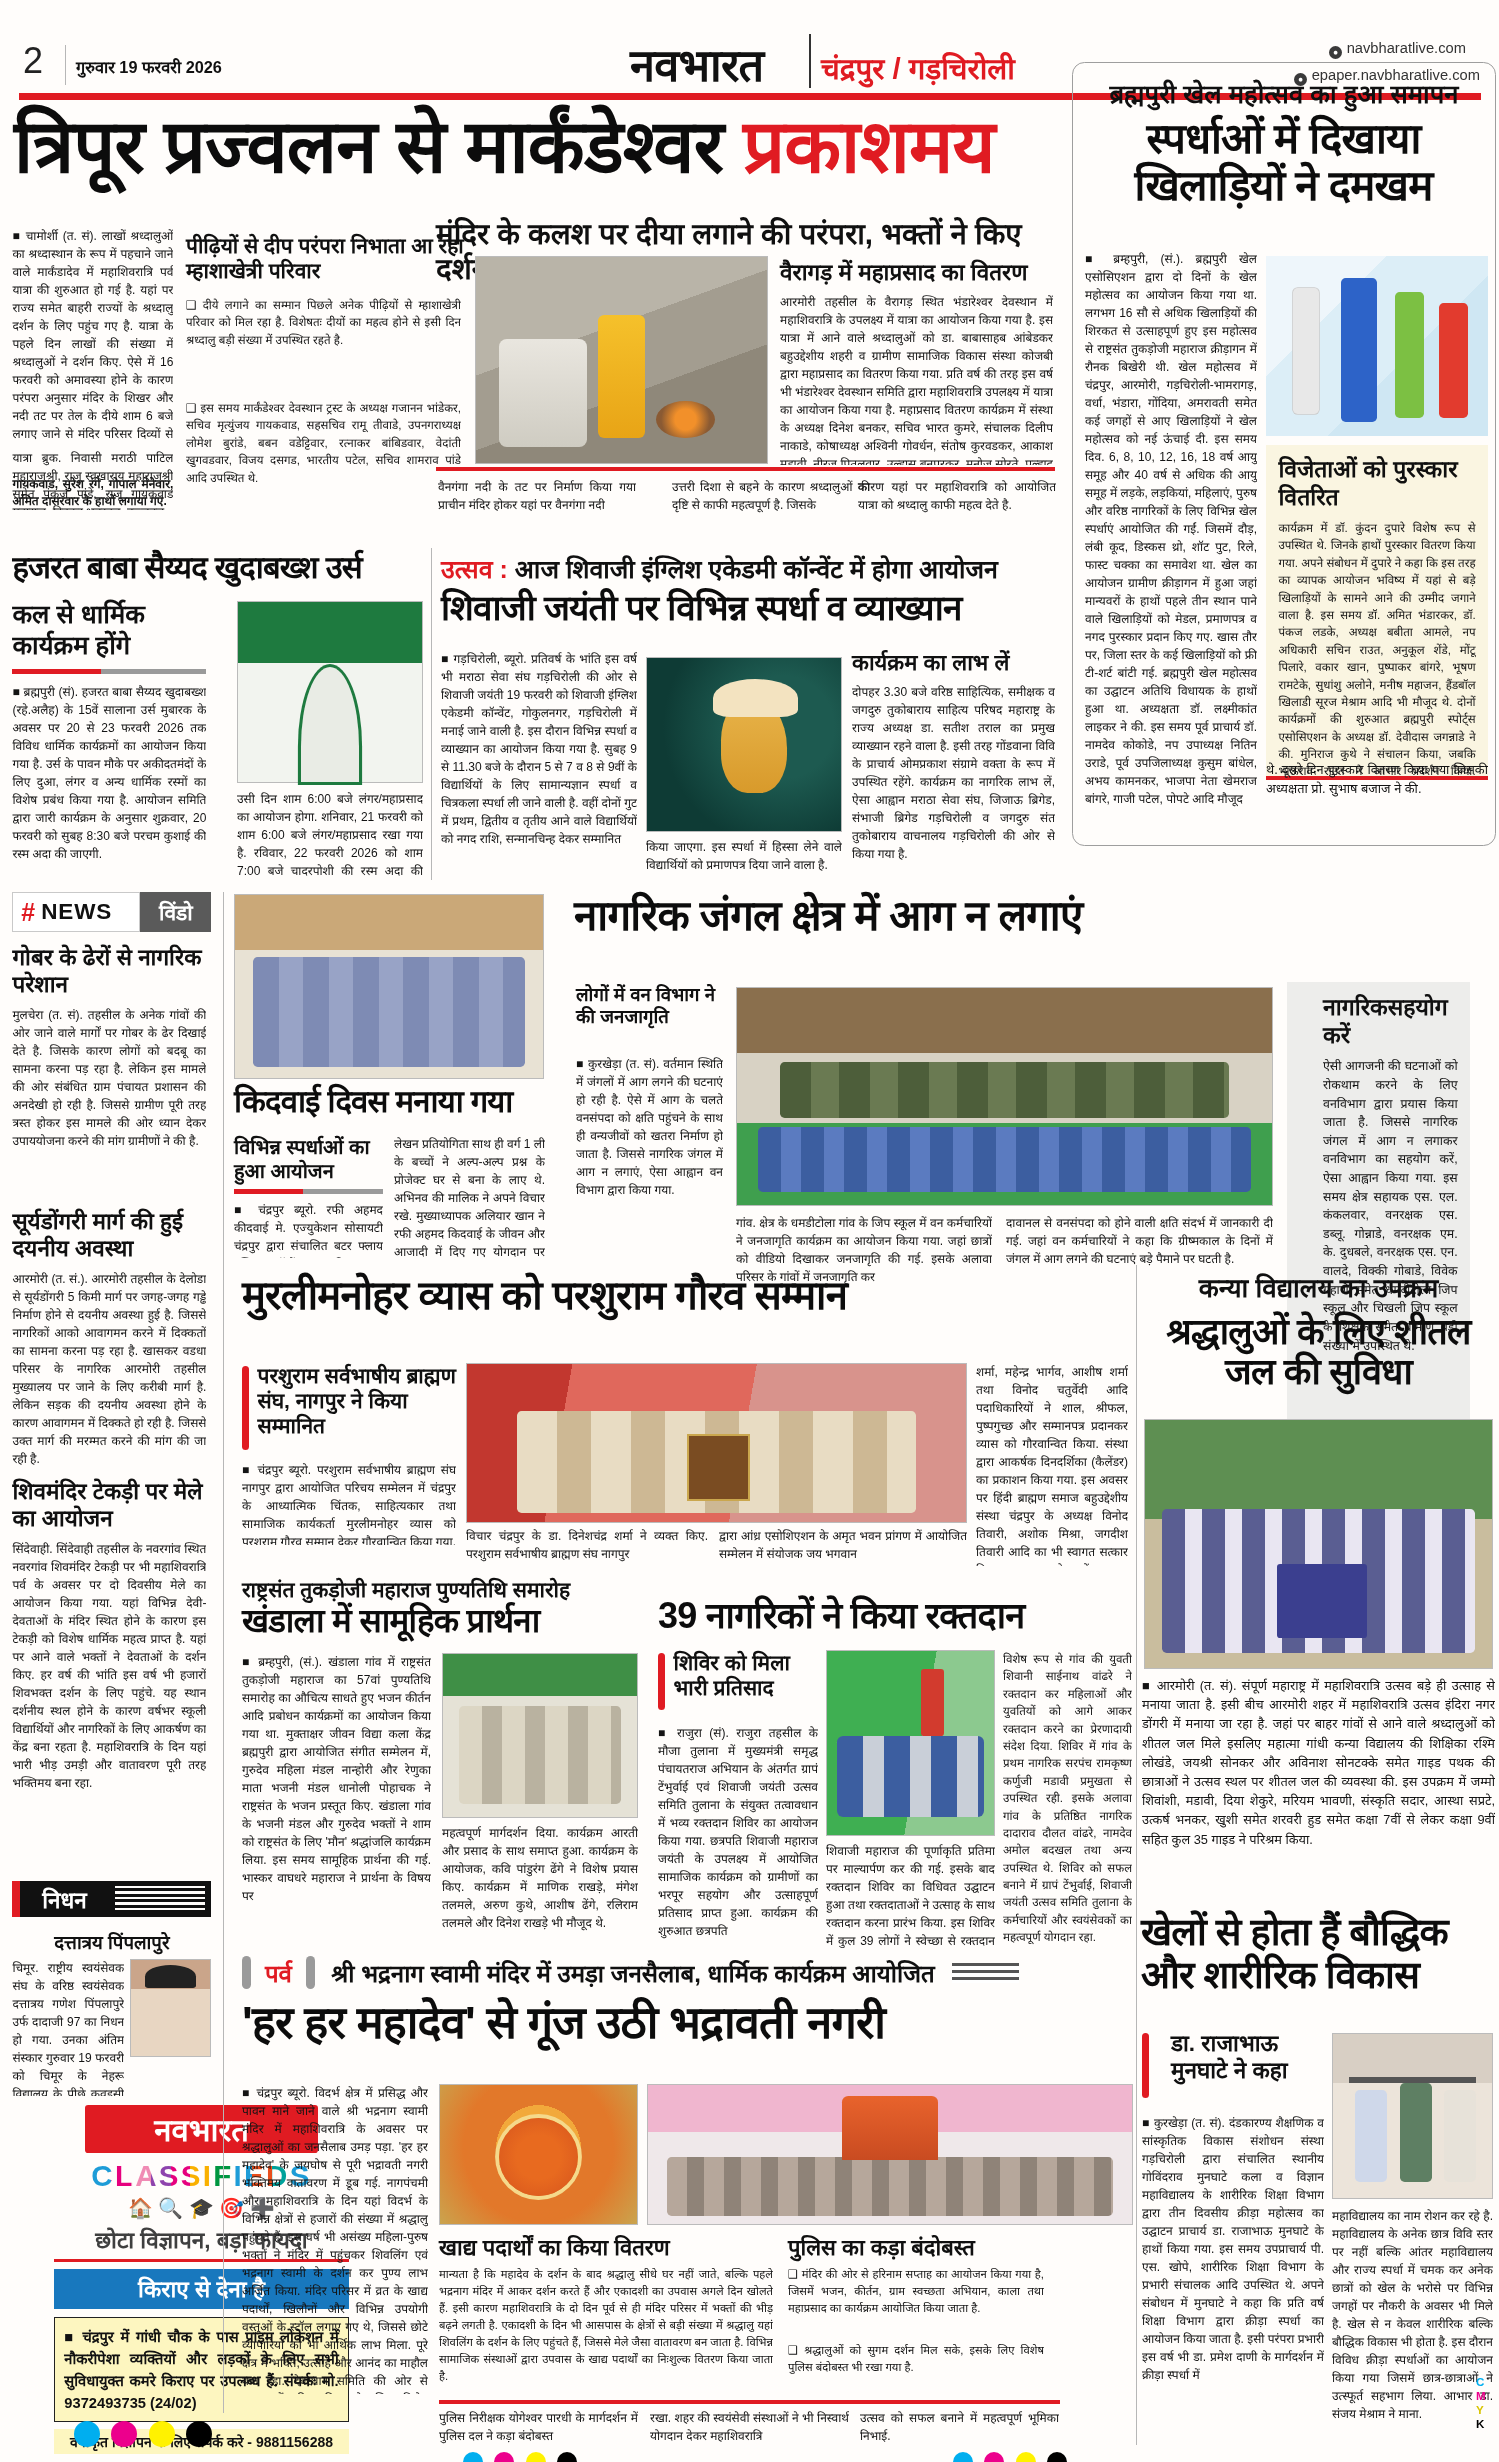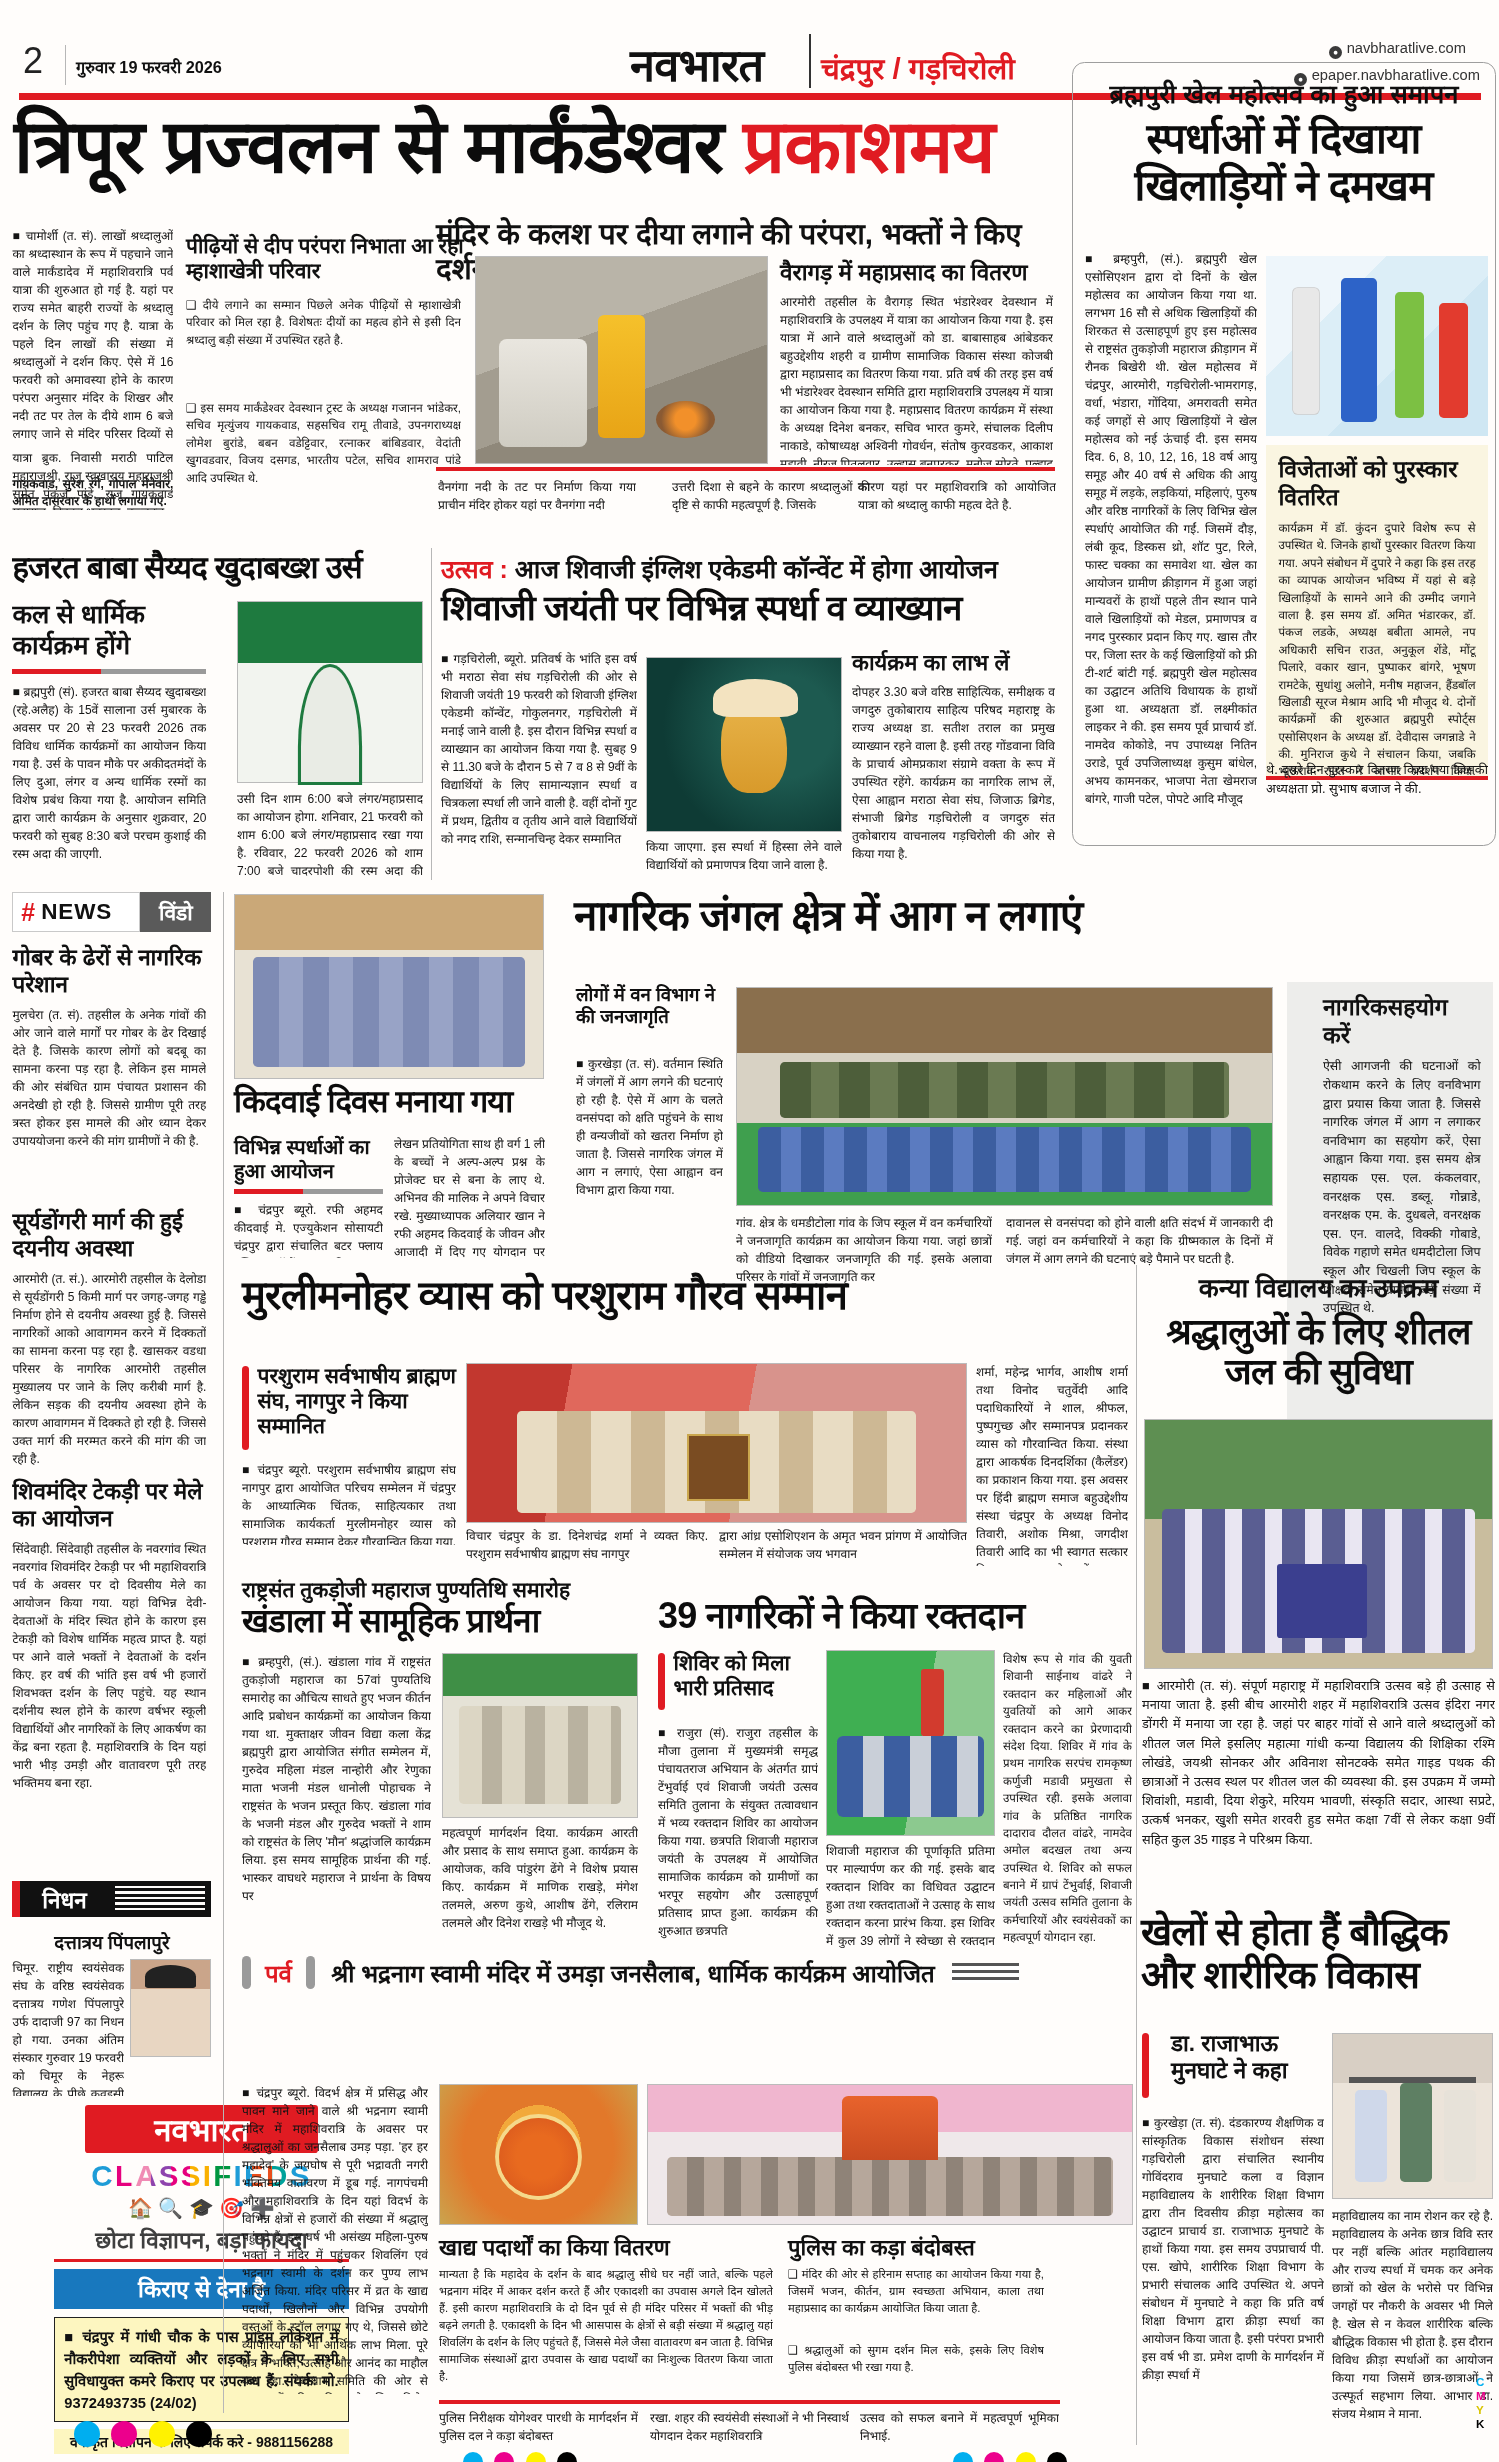--- a/index.html
+++ b/index.html
@@ -205,21 +205,21 @@
   <div class="abs body-text" style="left:576px;top:1055px;width:147px;height:203px;">■ कुरखेड़ा (त. सं). वर्तमान स्थिति में जंगलों में आग लगने की घटनाएं हो रही है. ऐसे में आग के चलते वनसंपदा को क्षति पहुंचने के साथ ही वन्यजीवों को खतरा निर्माण हो जाता है. जिससे नागरिक जंगल में आग न लगाएं, ऐसा आह्वान वन विभाग द्वारा किया गया.</div>
 
   <div class="abs photo" style="left:736px;top:987px;width:537px;height:219px;background:
     linear-gradient(#8a6f4d 0 30%,#d8d2c4 30% 62%,#3f9f4e 62% 100%);">
     <div style="position:absolute;left:8%;top:34%;width:84%;height:26%;background:repeating-linear-gradient(to right,#4d5e3a 0 31px,#6a7a52 31px 59px);border-radius:4.7px;"></div>
     <div style="position:absolute;left:4%;top:64%;width:92%;height:30%;background:repeating-linear-gradient(to right,#3c5ea0 0 23px,#5b7bc0 23px 43px);border-radius:4.7px;"></div>
   </div>
   <div class="abs body-text" style="left:736px;top:1214px;width:256px;height:92px;">गांव. क्षेत्र के धमडीटोला गांव के जिप स्कूल में वन कर्मचारियों ने जनजागृति कार्यक्रम का आयोजन किया गया. जहां छात्रों को वीडियो दिखाकर जनजागृति की गई. इसके अलावा परिसर के गांवों में जनजागृति कर</div>
   <div class="abs body-text" style="left:1006px;top:1214px;width:267px;height:92px;">दावानल से वनसंपदा को होने वाली क्षति संदर्भ में जानकारी दी गई. जहां वन कर्मचारियों ने कहा कि ग्रीष्मकाल के दिनों में जंगल में आग लगने की घटनाएं बड़े पैमाने पर घटती है.</div>
 
-  <div class="abs graybox" style="left:1287px;top:982px;width:206px;height:476px;padding-left:36px;">
+  <div class="abs graybox" style="left:1287px;top:982px;width:183px;height:476px;padding-left:36px;">
     <div class="subhead" style="font-size:23px;">नागरिकसहयोग करें</div>
     <div class="body-text" style="margin-top:7.8px;height:411px;font-size:12.4px;">ऐसी आगजनी की घटनाओं को रोकथाम करने के लिए वनविभाग द्वारा प्रयास किया जाता है. जिससे नागरिक जंगल में आग न लगाकर वनविभाग का सहयोग करें, ऐसा आह्वान किया गया. इस समय क्षेत्र सहायक एस. एल. कंकलवार, वनरक्षक एस. डब्लू. गोन्नाडे, वनरक्षक एम. के. दुधबले, वनरक्षक एस. एन. वालदे, विक्की गोबाडे, विवेक गहाणे समेत धमदीटोला जिप स्कूल और चिखली जिप स्कूल के शिक्षक समेत ग्रामीण बड़ी संख्या में उपस्थित थे.</div>
   </div>
 
   <div class="abs hl" style="left:242px;top:1273px;width:885px;font-size:40px;">मुरलीमनोहर व्यास को परशुराम गौरव सम्मान</div>
 
   <div class="abs" style="left:242px;top:1363px;width:214px;height:93px;">
     <div class="accentbar" style="height:84px;"></div>
     <div class="subhead" style="margin-left:15.5px;font-size:21px;">परशुराम सर्वभाषीय ब्राह्मण संघ, नागपुर ने किया सम्मानित</div>
   </div>
@@ -259,20 +259,21 @@
   <div class="abs body-text" style="left:826px;top:1842px;width:169px;height:106px;">शिवाजी महाराज की पूर्णाकृति प्रतिमा पर माल्यार्पण कर की गई. इसके बाद रक्तदान शिविर का विधिवत उद्घाटन हुआ तथा रक्तदाताओं ने उत्साह के साथ रक्तदान करना प्रारंभ किया. इस शिविर में कुल 39 लोगों ने स्वेच्छा से रक्तदान कर मानवता की सेवा का उत्कृष्ट उदाहरण प्रस्तुत किया.</div>
   <div class="abs body-text" style="left:1003px;top:1650px;width:129px;height:298px;font-size:11.6px;">विशेष रूप से गांव की युवती शिवानी साईनाथ वांढरे ने रक्तदान कर महिलाओं और युवतियों को आगे आकर रक्तदान करने का प्रेरणादायी संदेश दिया. शिविर में गांव के प्रथम नागरिक सरपंच रामकृष्ण कर्णुजी मडावी प्रमुखता से उपस्थित रही. इसके अलावा गांव के प्रतिष्ठित नागरिक दादाराव दौलत वांढरे, नामदेव अमोल बदखल तथा अन्य उपस्थित थे. शिविर को सफल बनाने में ग्रापं टेंभुर्वाई, शिवाजी जयंती उत्सव समिति तुलाना के कर्मचारियों और स्वयंसेवकों का महत्वपूर्ण योगदान रहा.</div>
 
   <div class="abs" style="left:242px;top:1956px;width:891px;height:37px;">
     <span class="pill"></span>
     <span class="red" style="font-weight:800;font-size:24px;margin:0 11px;vertical-align:middle;">पर्व</span>
     <span class="pill"></span>
     <span class="kicker" style="font-size:24px;margin-left:13px;vertical-align:middle;">श्री भद्रनाग स्वामी मंदिर में उमड़ा जनसैलाब, धार्मिक कार्यक्रम आयोजित</span>
     <span style="display:inline-block;width:67px;height:20px;margin-left:14px;vertical-align:middle;background:repeating-linear-gradient(to bottom,#555 0 3.1px,#fff 3.1px 7px);"></span>
   </div>
+  <div class="abs hl" style="left:242px;top:1998px;width:892px;font-size:45px;">'हर हर महादेव' से गूंज उठी भद्रावती नगरी</div>
 
   <div class="abs body-text" style="left:242px;top:2084px;width:186px;height:310px;">■ चंद्रपुर ब्यूरो. विदर्भ क्षेत्र में प्रसिद्ध और पावन माने जाने वाले श्री भद्रनाग स्वामी मंदिर में महाशिवरात्रि के अवसर पर श्रद्धालुओं का जनसैलाब उमड़ पड़ा. 'हर हर महादेव' के जयघोष से पूरी भद्रावती नगरी भक्तिमय वातावरण में डूब गई. नागपंचमी और महाशिवरात्रि के दिन यहां विदर्भ के विभिन्न क्षेत्रों से हजारों की संख्या में श्रद्धालु पहुंचते हैं. इस वर्ष भी असंख्य महिला-पुरुष भक्तों ने मंदिर में पहुंचकर शिवलिंग एवं भद्रनाग स्वामी के दर्शन कर पुण्य लाभ अर्जित किया. मंदिर परिसर में व्रत के खाद्य पदार्थों, खिलौनों और विभिन्न उपयोगी वस्तुओं के स्टॉल लगाए गए थे, जिससे छोटे व्यापारियों को भी आर्थिक लाभ मिला. पूरे क्षेत्र में भक्ति, उत्साह और आनंद का माहौल बना रहा. देवस्थान समिति की ओर से श्रद्धालुओं की सुविधा के लिए विशेष व्यवस्था की गई थी. वहीं भद्रावती पुलिस स्टेशन के</div>
 
   <div class="abs photo" style="left:439px;top:2084px;width:199px;height:141px;background:
     radial-gradient(circle at 50% 45%,#f2a93b 0 34%,#e2782a 34% 60%,#caa44e 100%);">
     <div style="position:absolute;left:30%;top:24%;width:40%;height:56%;background:radial-gradient(circle,#e86a1f 0 40%,#d5531d 100%);border-radius:50%;box-shadow:0 0 0 3.9px #f5d98b;"></div>
   </div>
   <div class="abs photo" style="left:647px;top:2084px;width:486px;height:141px;background:
     linear-gradient(#f0b6cf 0 34%,#efe8ea 34% 100%);">
     <div style="position:absolute;left:4%;top:52%;width:92%;height:42%;background:repeating-linear-gradient(to right,#b6a79b 0 20px,#8f8378 20px 37px);border-radius:4.7px;"></div>

